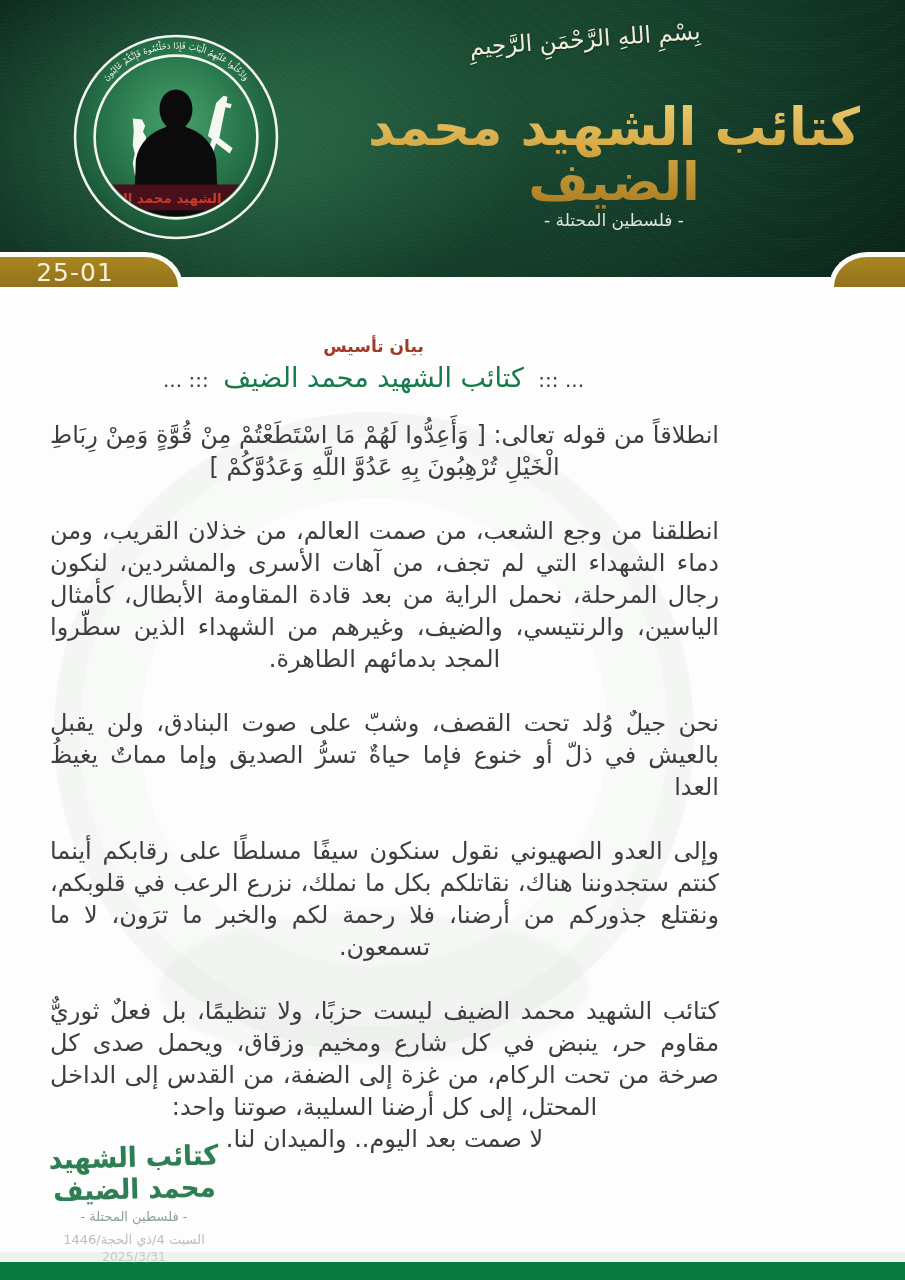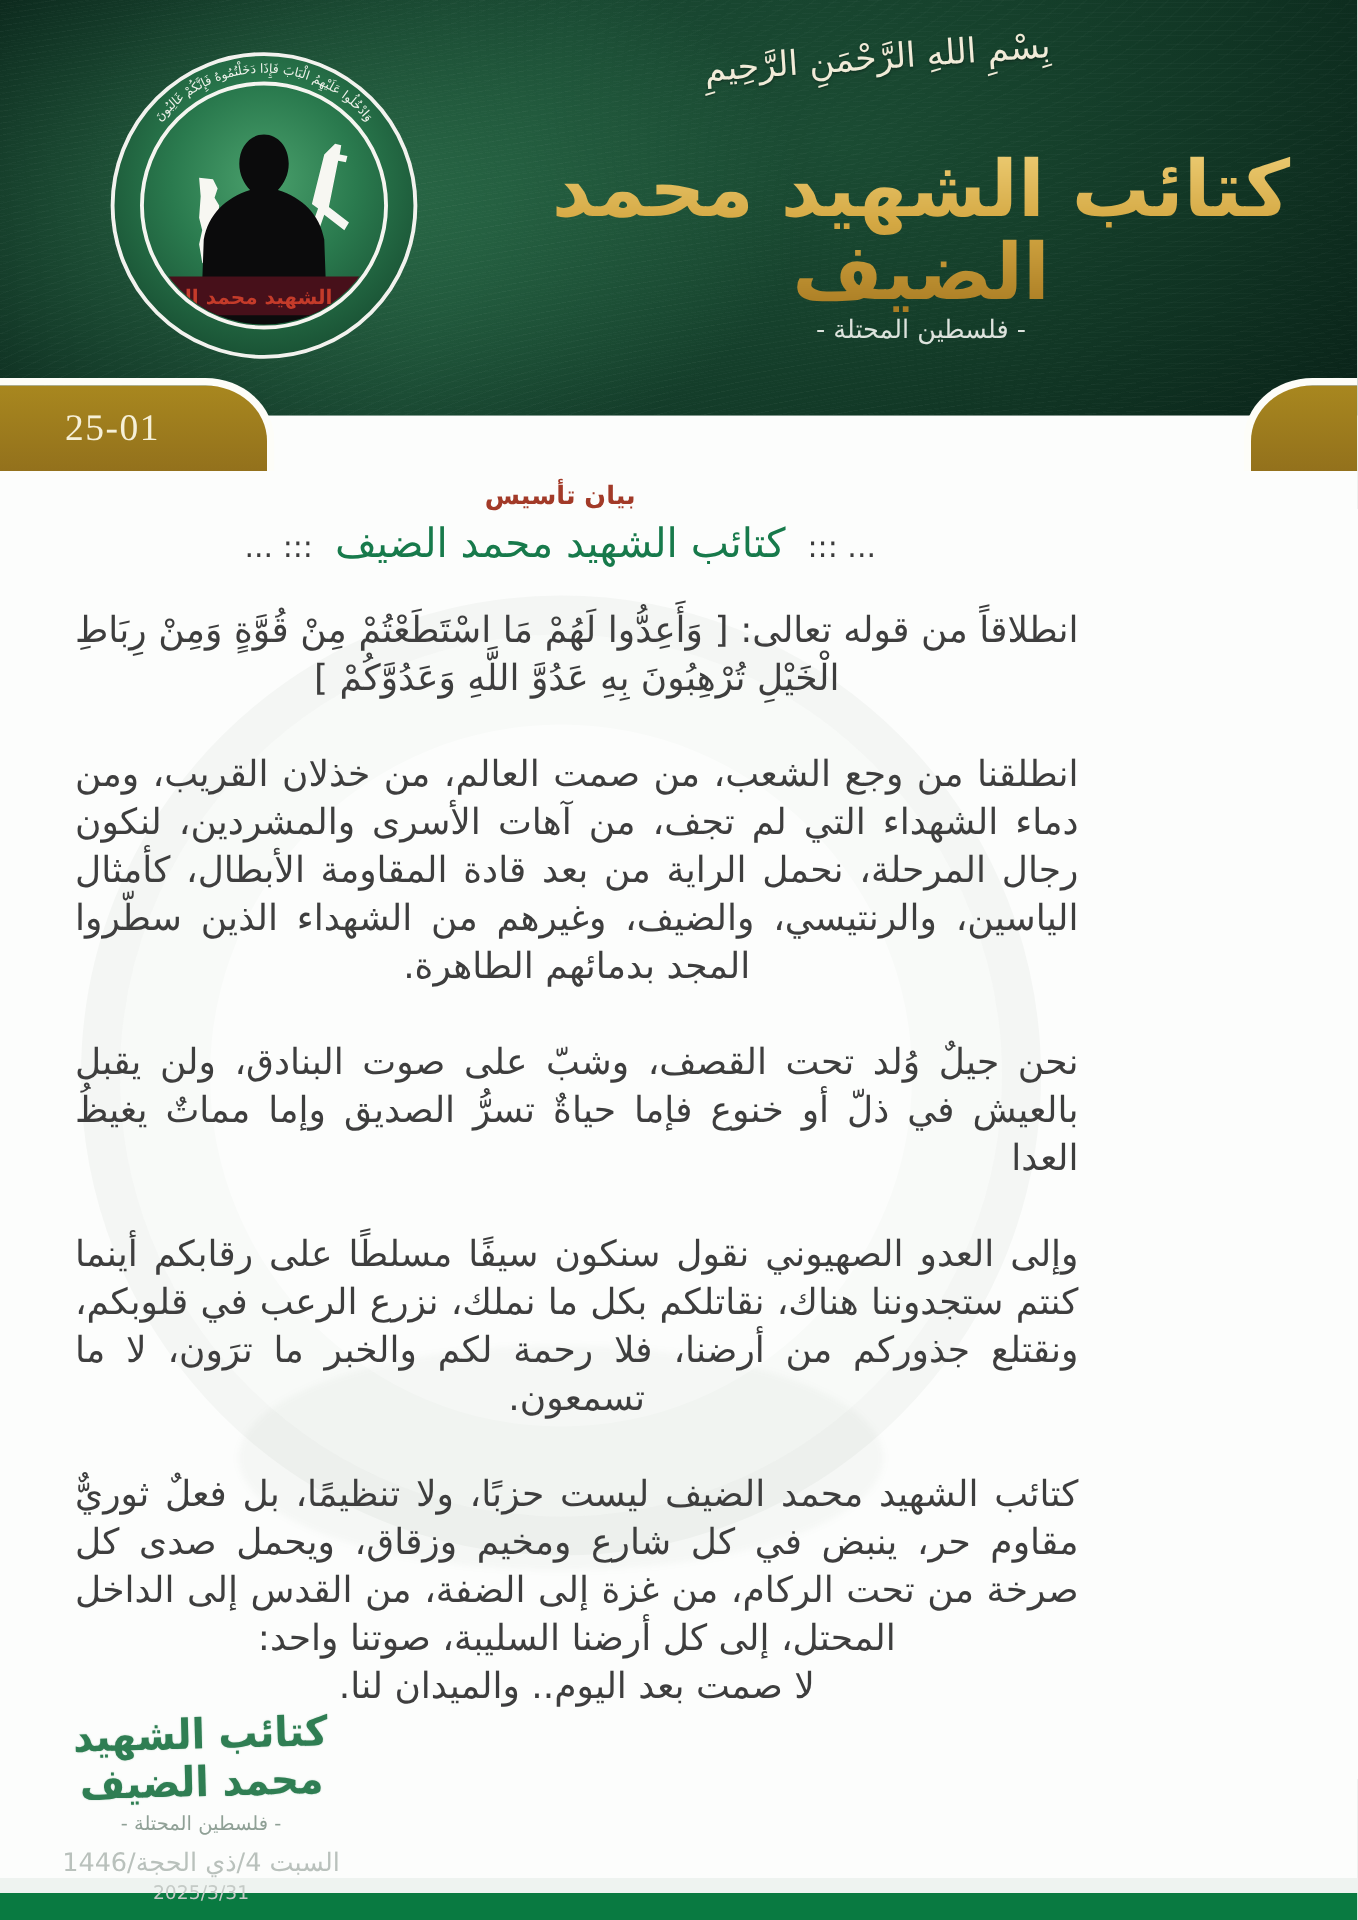--- a/index.html
+++ b/index.html
@@ -36,39 +36,38 @@
     text-align:center;font-size:52px;font-weight:bold;line-height:1.05;
     background:linear-gradient(180deg,#eccb72 0%,#d4a843 45%,#a87b22 100%);
     -webkit-background-clip:text;background-clip:text;color:transparent;
     letter-spacing:-1px;
   }
   .org-subtitle{
     position:absolute;left:335px;right:12px;top:210px;z-index:2;
     text-align:center;color:#dde3dd;font-size:17px;letter-spacing:1px;
   }
   .tab{
-    position:absolute;top:252px;height:62px;z-index:4;
+    position:absolute;top:252px;height:35px;z-index:4;
     background:linear-gradient(180deg,#a8871f 0%,#93711c 100%);
-    font-family:Liberation Serif, serif;
   }
   .tab-left{
     left:0;width:183px;
     border-top:5px solid #fdfdf8;border-right:5px solid #fdfdf8;
     border-top-right-radius:46px 42px;
     display:flex;align-items:center;justify-content:center;
   }
   .tab-left span{color:#f6f0d8;font-size:25px;letter-spacing:1px;padding-right:28px;}
   .tab-right{
     right:0;width:76px;
     border-top:5px solid #fdfdf8;border-left:5px solid #fdfdf8;
     border-top-left-radius:46px 42px;
   }
 
   
-  .doc-body{position:absolute;top:277px;left:0;width:747px;z-index:1;direction:rtl;}
+  .doc-body{position:absolute;top:292px;left:0;width:747px;z-index:1;direction:rtl;}
   .watermark{
     position:absolute;top:120px;left:50%;transform:translateX(-50%);
     width:640px;height:640px;border-radius:50%;
     border:26px solid rgba(90,110,100,.05);
     box-shadow:inset 0 0 0 60px rgba(90,110,100,.022);
     z-index:0;pointer-events:none;
   }
   .watermark2{
     position:absolute;top:620px;left:50%;transform:translateX(-50%);
     width:430px;height:150px;border-radius:50%;
@@ -97,21 +96,21 @@
   .sig-block{
     position:absolute;left:28px;top:1143px;width:212px;z-index:2;
     text-align:center;direction:rtl;
   }
   .signature{
     color:#2f7e53;font-size:26px;font-weight:bold;letter-spacing:-1px;
     transform:rotate(-1.5deg) scaleY(1.06);
     text-shadow:0 0 1px rgba(47,126,83,.4);
   }
   .sig-location{margin-top:6px;color:#8fa096;font-size:13px;}
-  .sig-hijri{margin-top:8px;color:#b9c1bc;font-size:17px;}
+  .sig-hijri{margin-top:8px;color:#b9c1bc;font-size:13px;}
   .sig-greg{margin-top:2px;color:#c4cac6;font-size:12.5px;}
   .bottom-strip{position:absolute;left:0;right:0;bottom:18px;height:10px;background:#eef3f0;}
   .bottom-bar{position:absolute;left:0;right:0;bottom:0;height:18px;background:#097a41;}
 </style>
 </head>
 <body>
 
 <div class="page">
 
   <header class="masthead">

